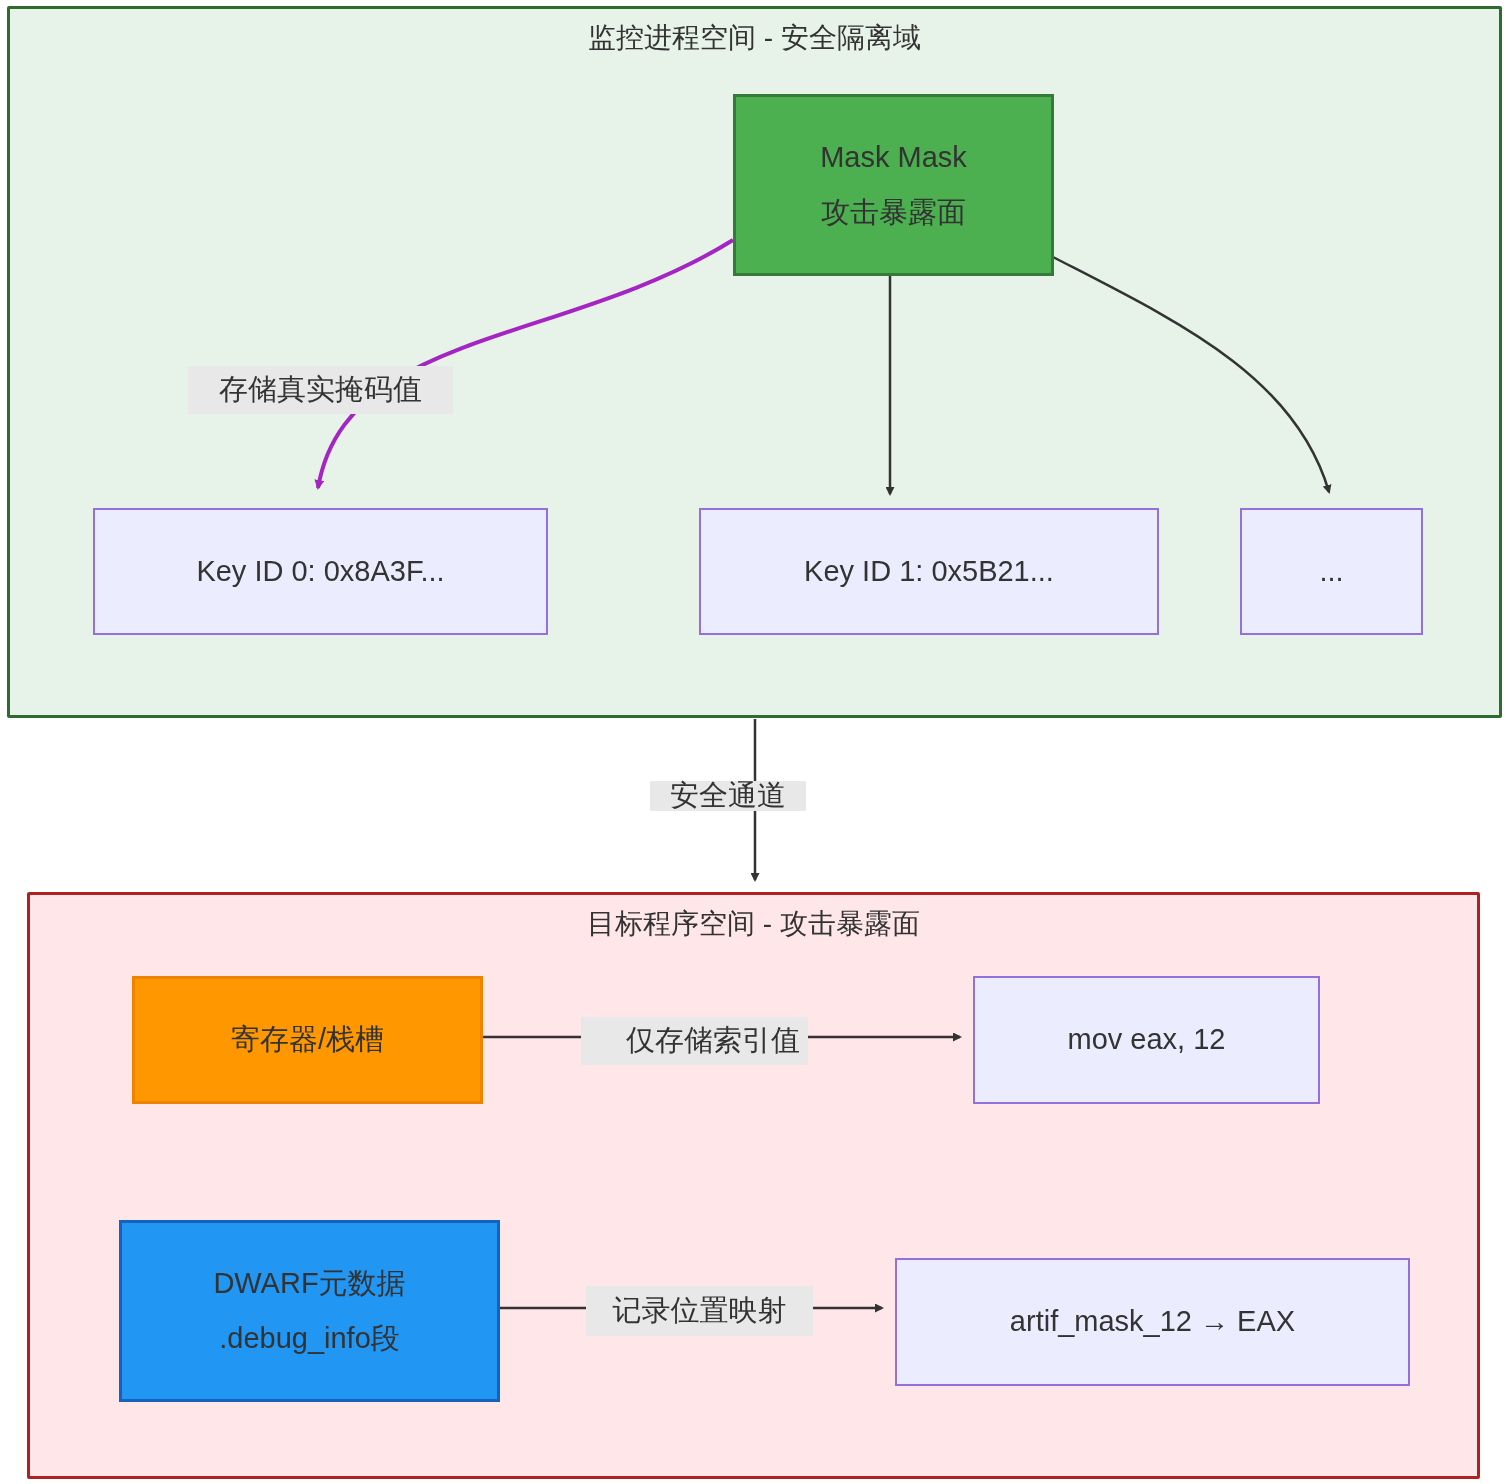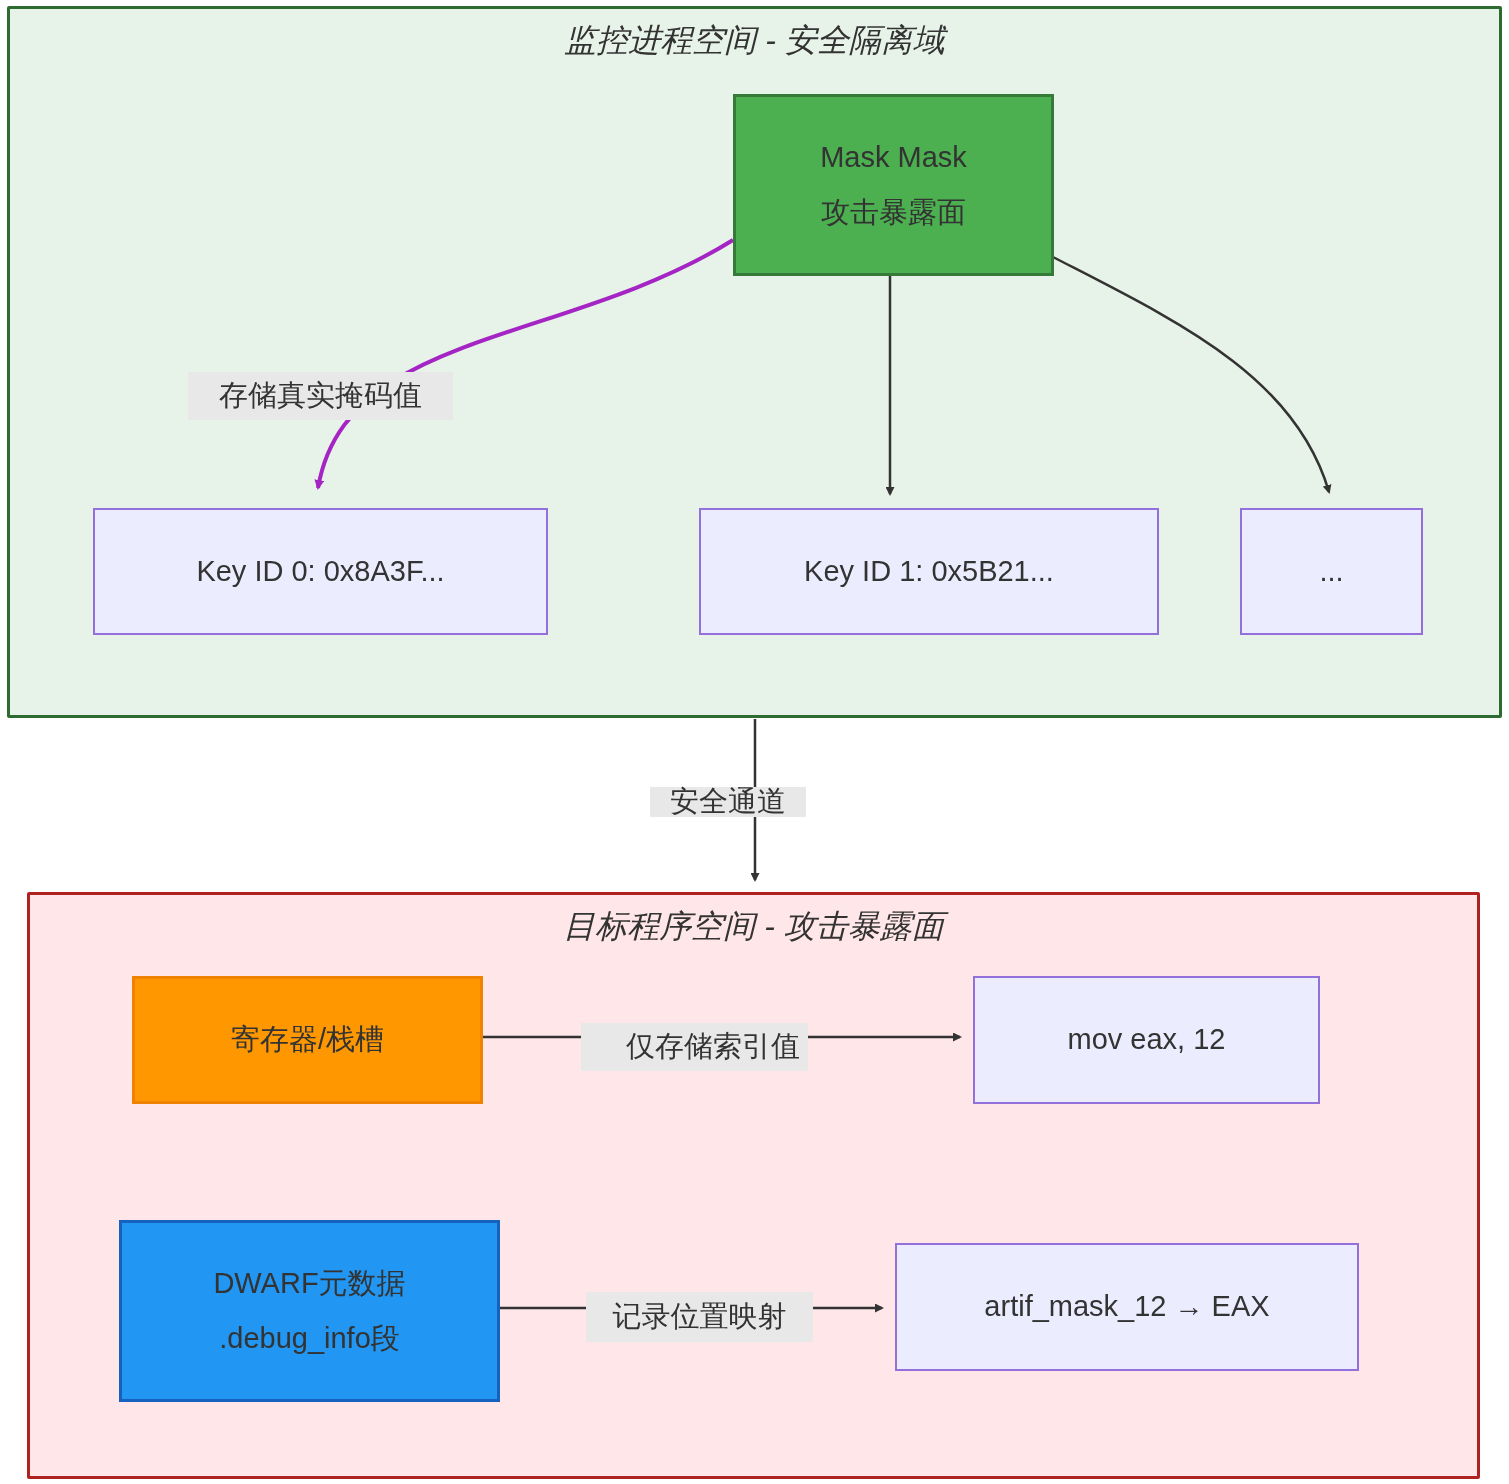--- a/index.html
+++ b/index.html
@@ -21,23 +21,22 @@
     border:3px solid var(--top-border,#2e6b31);
   }
   .container.bottom{
     left:27px;top:892px;width:1453px;height:587px;
     background:var(--bottom-fill,#ffe6e8);
     border:3px solid var(--bottom-border,#b02121);
   }
   .container-title{
     position:absolute;left:0;right:0;top:10px;
     text-align:center;
-    font-size:32px;font-weight:400;
+    font-size:28px;font-weight:400;
     z-index:3;
-    font-style:italic;
   }
   .node{
     position:absolute;
     box-sizing:border-box;
     display:flex;flex-direction:column;
     align-items:center;justify-content:center;
     font-size:29px;
     text-align:center;
     z-index:2;
     line-height:1.9;
@@ -62,21 +61,20 @@
   }
   .edge-label{
     position:absolute;
     display:flex;align-items:center;justify-content:center;
     background:var(--label-bg,#e8e8e8);
     font-size:29px;
     z-index:3;
     padding:2px 6px;
     box-sizing:border-box;
     text-align:center;
-    margin-top:6px;
   }
   .edge-layer{
     position:absolute;left:0;top:0;width:1509px;height:1484px;
     z-index:1;
     pointer-events:none;
   }
   .edge-black{stroke:var(--edge,#333333);fill:none;stroke-width:2.5px;}
   .edge-purple{stroke:var(--purple-edge,#a424c4);fill:none;stroke-width:4px;}
   .arrow-black{fill:var(--edge,#333333);}
   .arrow-purple{fill:var(--purple-edge,#a424c4);}
@@ -124,21 +122,21 @@
 
     <div class="node lavender" style="left:943px;top:81px;width:347px;height:128px;">
       <div>mov eax, 12</div>
     </div>
 
     <div class="node blue" style="left:89px;top:325px;width:381px;height:182px;">
       <div>DWARF元数据</div>
       <div>.debug_info段</div>
     </div>
 
-    <div class="node lavender" style="left:865px;top:348px;width:464px;height:128px;">
+    <div class="node lavender" style="left:865px;top:363px;width:515px;height:128px;">
       <div>artif_mask_12 → EAX</div>
     </div>
 
     <div class="edge-label" style="left:551px;top:122px;width:227px;height:48px;padding-left:43px;">
       <span>仅存储索引值</span>
     </div>
 
     <div class="edge-label" style="left:556px;top:391px;width:227px;height:50px;">
       <span>记录位置映射</span>
     </div>

